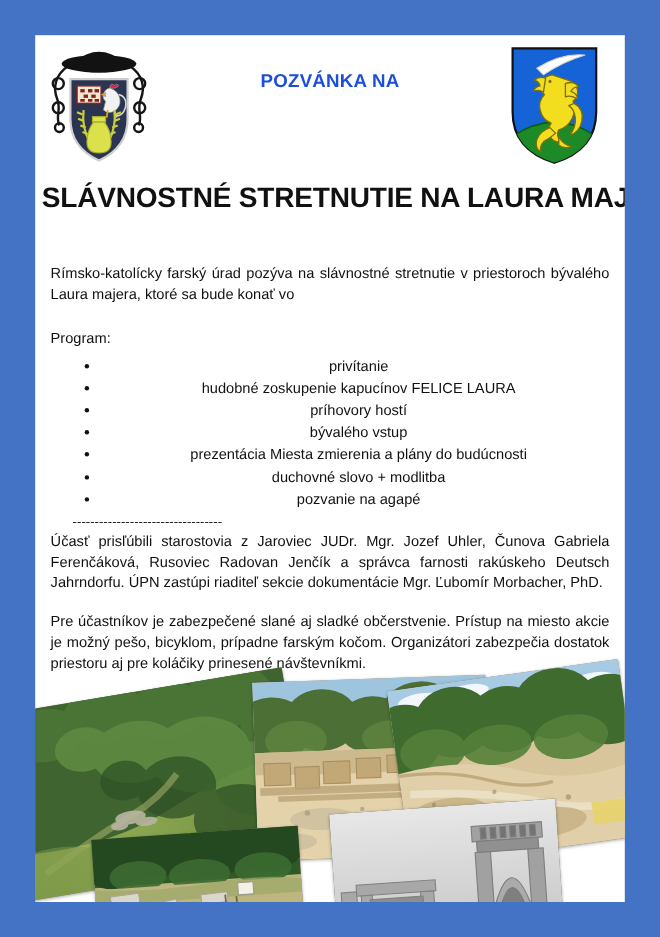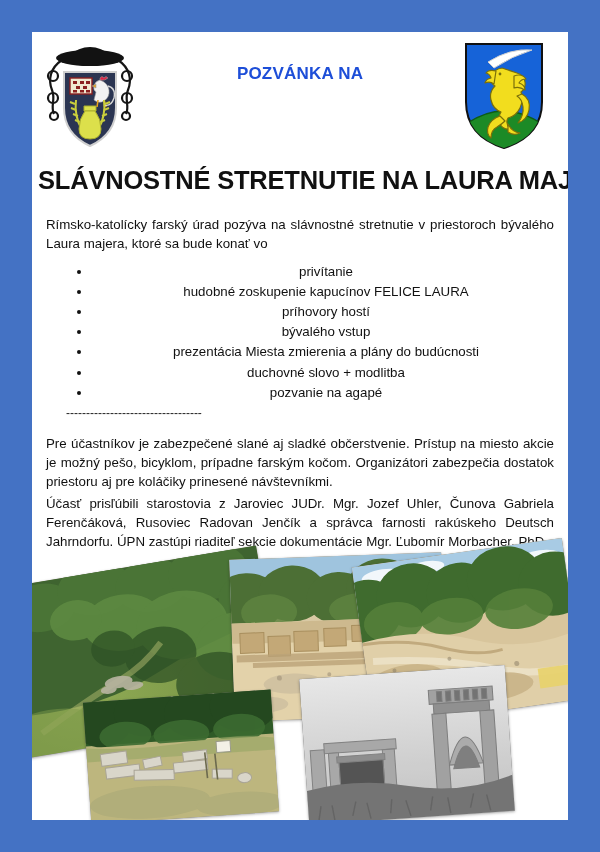--- a/index.html
+++ b/index.html
@@ -63,21 +63,21 @@
   .body{
     padding:0 14px 0 14px;
     color:#111;
   }
   .para{
     font-size:13.3px;
     line-height:1.45;
     text-align:justify;
     margin:0;
   }
-  .intro{margin-top:20px;}
+  .intro{margin-top:44px;}
   .date{
     text-align:center;
     font-weight:bold;
     font-size:14.6px;
     margin-top:24px;
   }
   .program-label{
     font-size:13.3px;
     margin-top:22px;
   }
@@ -226,36 +226,37 @@
       </div>
     </div>
 
     <div class="title">SLÁVNOSTNÉ STRETNUTIE NA LAURA MAJERI</div>
 
     <div class="body">
 
       <p class="para intro">Rímsko-katolícky farský úrad pozýva na slávnostné stretnutie v priestoroch bývalého Laura majera, ktoré sa bude konať vo</p>
 
 
+      <div class="program-label">Program:</div>
 
       <ul class="program">
         <li>privítanie</li>
         <li>hudobné zoskupenie kapucínov FELICE LAURA</li>
         <li>príhovory hostí</li>
         <li>bývalého vstup</li>
         <li>prezentácia Miesta zmierenia a plány do budúcnosti</li>
         <li>duchovné slovo + modlitba</li>
         <li>pozvanie na agapé</li>
       </ul>
 
       <div class="dashes">----------------------------------</div>
 
+      <p class="para p-guests">Účasť prisľúbili starostovia z Jaroviec JUDr. Mgr. Jozef Uhler, Čunova Gabriela Ferenčáková, Rusoviec Radovan Jenčík a správca farnosti rakúskeho Deutsch Jahrndorfu. ÚPN zastúpi riaditeľ sekcie dokumentácie Mgr. Ľubomír Morbacher, PhD.</p>
+
       <p class="para p-info">Pre účastníkov je zabezpečené slané aj sladké občerstvenie. Prístup na miesto akcie je možný pešo, bicyklom, prípadne farským kočom. Organizátori zabezpečia dostatok priestoru aj pre koláčiky prinesené návštevníkmi.</p>
-
-      <p class="para p-guests">Účasť prisľúbili starostovia z Jaroviec JUDr. Mgr. Jozef Uhler, Čunova Gabriela Ferenčáková, Rusoviec Radovan Jenčík a správca farnosti rakúskeho Deutsch Jahrndorfu. ÚPN zastúpi riaditeľ sekcie dokumentácie Mgr. Ľubomír Morbacher, PhD.</p>
     </div>
 
     <div class="collage">
 
       <div class="photo" id="ph-meadow">
         <svg viewBox="0 0 262 172" preserveAspectRatio="none" xmlns="http://www.w3.org/2000/svg">
           <defs>
             <radialGradient id="gm1" cx="30%" cy="70%" r="80%">
               <stop offset="0%" stop-color="#8EA954"></stop>
                 <stop offset="100%" stop-color="#6E8C3E"></stop>

